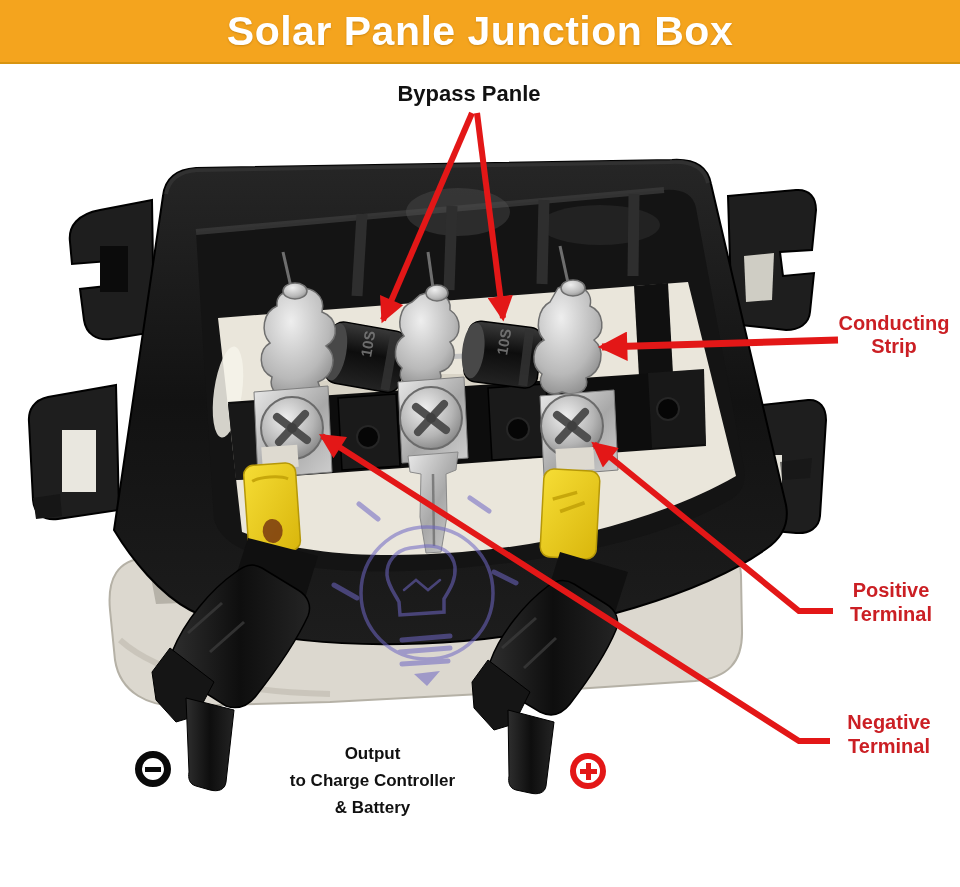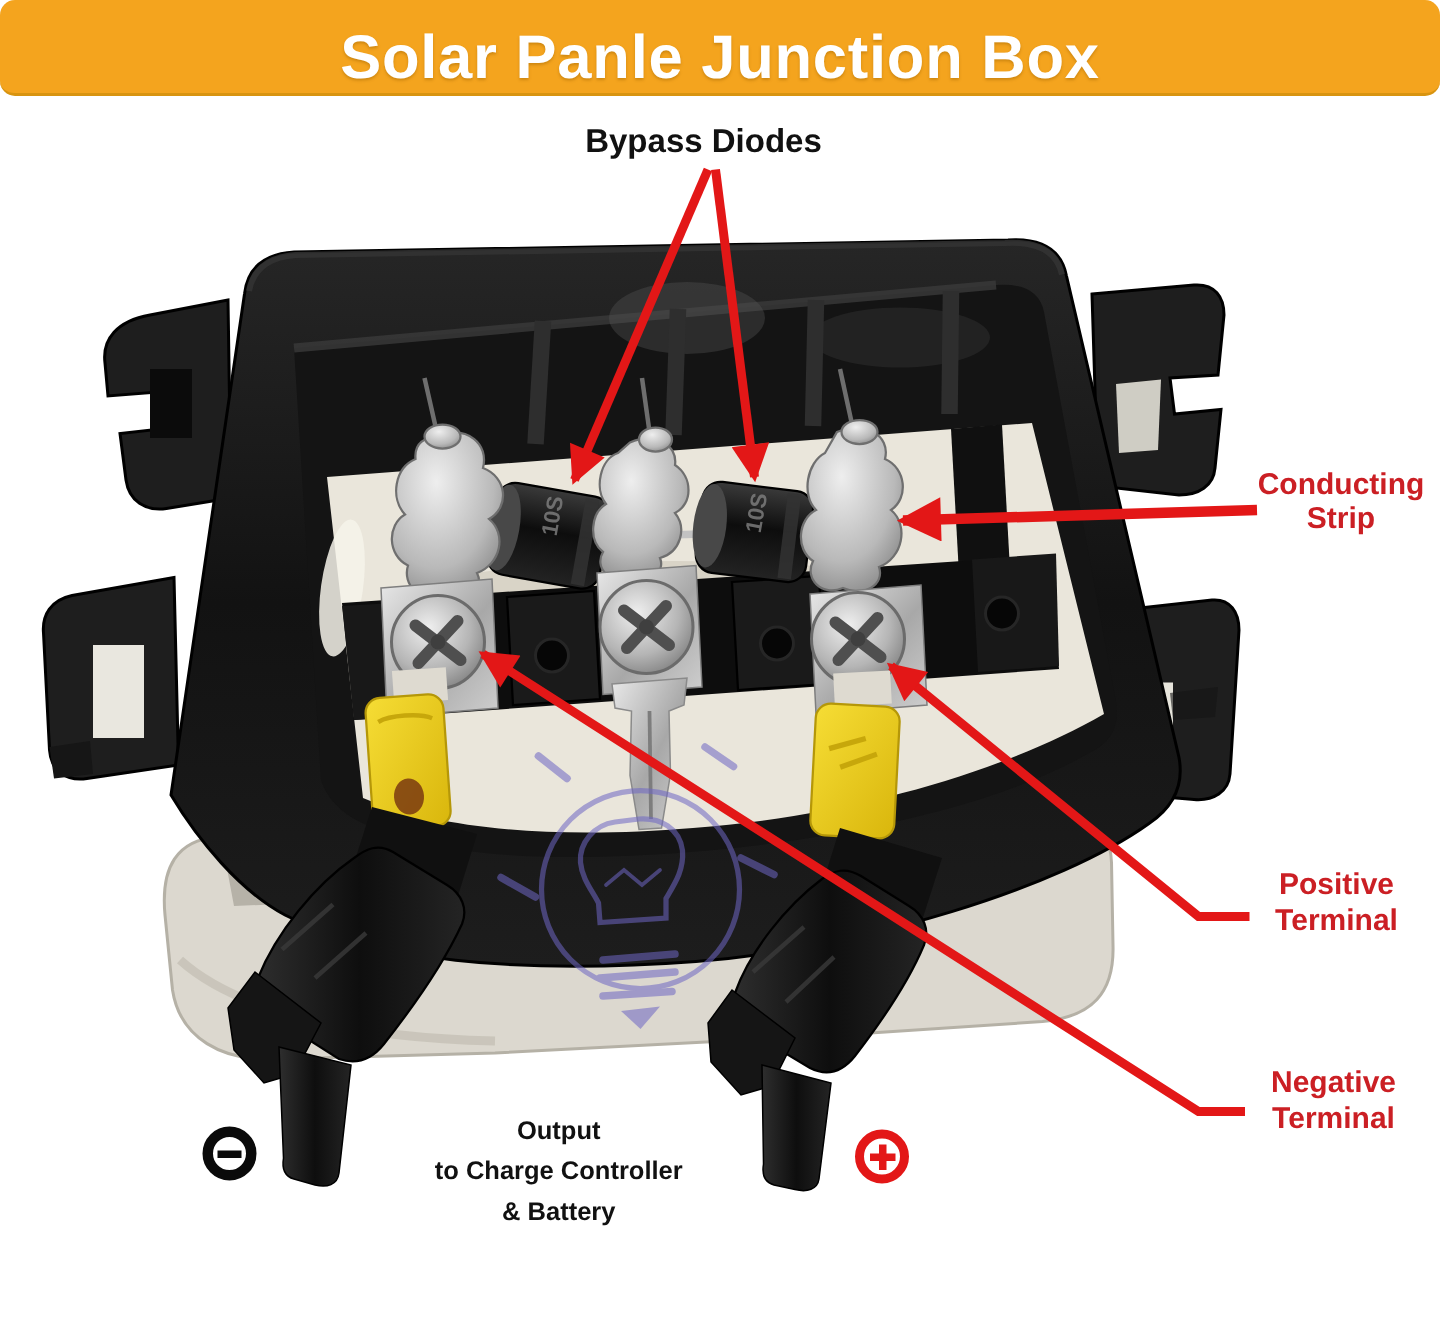--- a/index.html
+++ b/index.html
@@ -11,21 +11,21 @@
     --watermark-purple:#6E66C4;
   }
   html,body{margin:0;padding:0;background:#888;}
   #stage{
     position:relative;width:960px;height:887px;background:#FFFFFF;
     font-family:"Liberation Sans",sans-serif;overflow:hidden;margin:0 auto;
   }
   #banner{
     position:absolute;left:0;top:0;width:960px;height:62px;
     background:var(--banner-bg);border-bottom:2px solid #D89410;
-    display:flex;align-items:flex-end;justify-content:center;border-radius:10px;
+    display:flex;align-items:center;justify-content:center;
   }
   #banner .title{
     color:var(--banner-text);font-size:41px;font-weight:bold;letter-spacing:.5px;
     text-shadow:0 1px 2px rgba(160,100,0,.45);
   }
   #photo-svg{position:absolute;left:0;top:62px;}
   .lbl{position:absolute;text-align:center;font-weight:bold;white-space:pre-line;}
   .lbl.black{color:var(--label-black);}
   .lbl.red{color:var(--label-red);}
   #lbl-bypass{left:358px;top:81px;width:222px;font-size:22px;}
@@ -280,21 +280,21 @@
 
     <g stroke="#E31717" fill="none" stroke-width="6">
       <path d="M472,113 L383,320" marker-end="url(#arr)"></path>
       <path d="M477,113 L503,318" marker-end="url(#arr)"></path>
       <path d="M838,340 L602,347" marker-end="url(#arr)" stroke-width="7"></path>
       <path d="M833,611 L799,611 L594,444" marker-end="url(#arr)"></path>
       <path d="M830,741 L799,741 L322,436" marker-end="url(#arr)"></path>
     </g>
   </svg>
 
-  <div class="lbl black" id="lbl-bypass">Bypass Diodes</div>
+  <div class="lbl black" id="lbl-bypass">Bypass Panle</div>
   <div class="lbl red" id="lbl-conducting">Conducting
 Strip</div>
   <div class="lbl red" id="lbl-positive">Positive
 Terminal</div>
   <div class="lbl red" id="lbl-negative">Negative
 Terminal</div>
   <div class="lbl black" id="lbl-output">Output
 to Charge Controller
 &amp; Battery</div>
 

